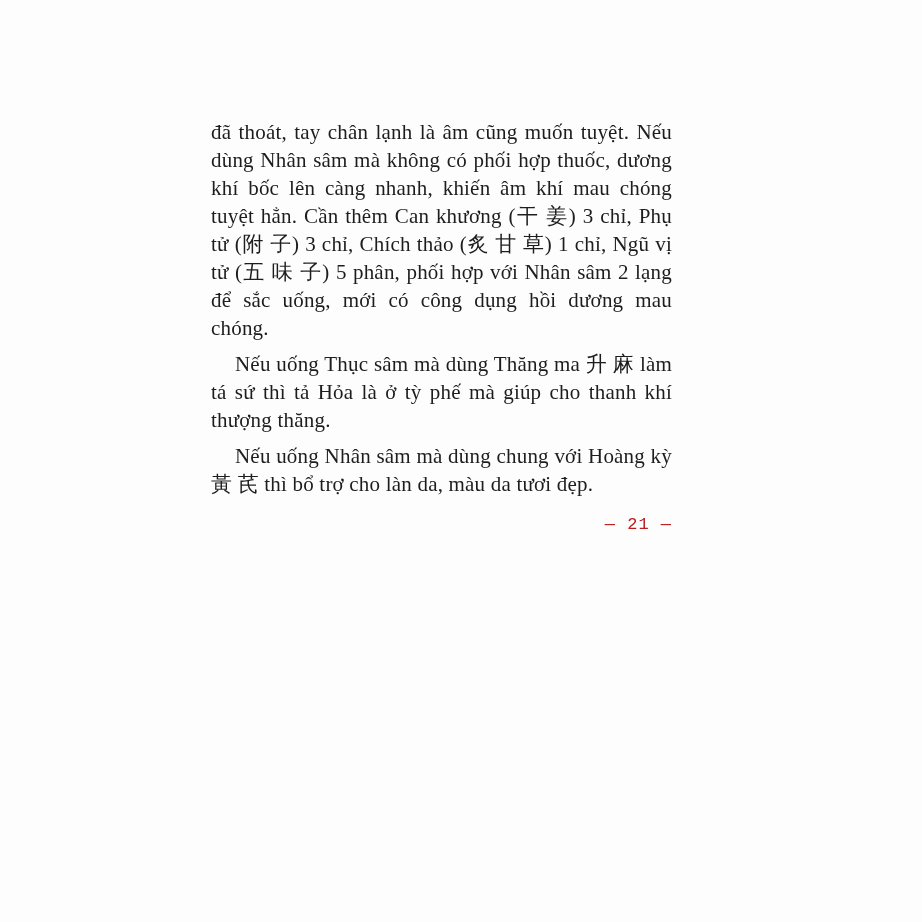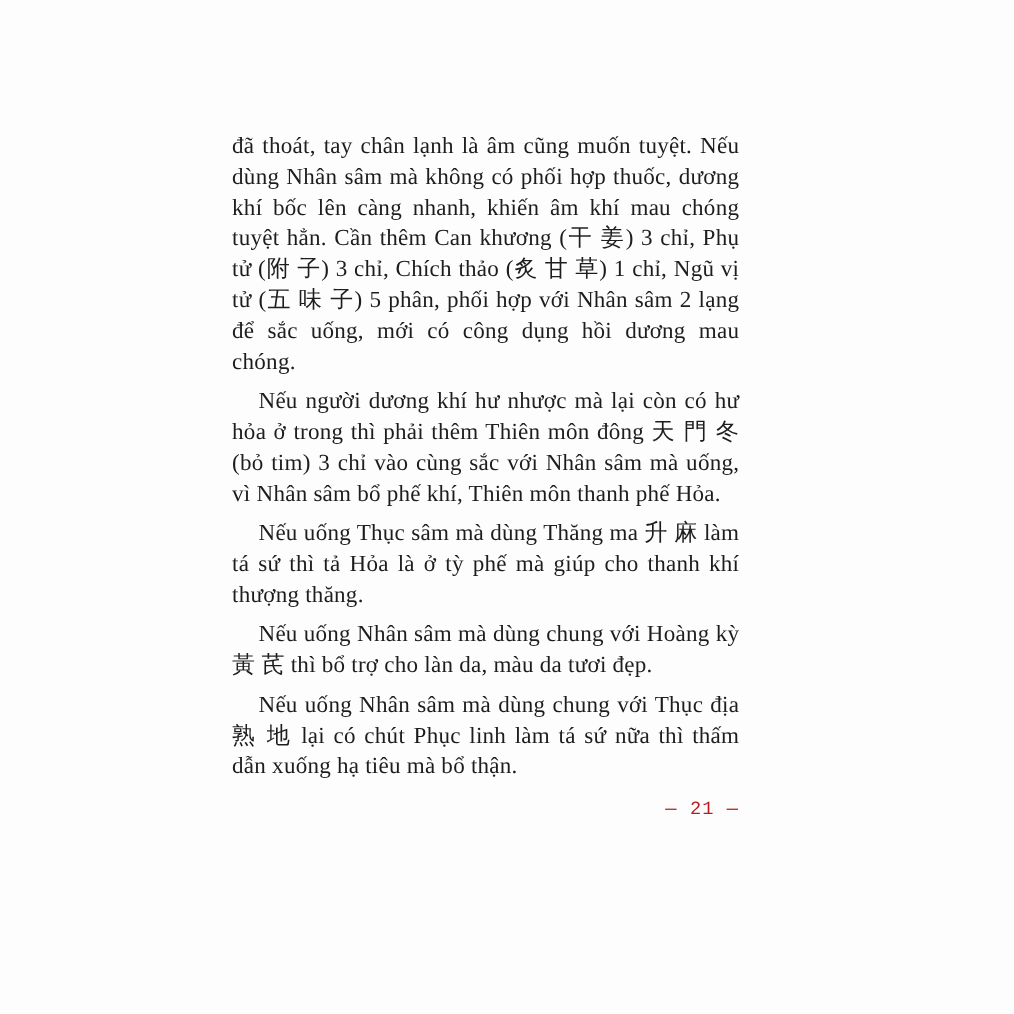--- a/index.html
+++ b/index.html
@@ -42,19 +42,17 @@
     color: #b91c1c;
     font-family: Liberation Mono, monospace;
   }
 </style>
 </head>
 <body>
 
 <div class="page">
   <div class="text-block">
     <p class="no-indent">đã thoát, tay chân lạnh là âm cũng muốn tuyệt. Nếu dùng Nhân sâm mà không có phối hợp thuốc, dương khí bốc lên càng nhanh, khiến âm khí mau chóng tuyệt hẳn. Cần thêm Can khương (干 姜) 3 chỉ, Phụ tử (附 子) 3 chỉ, Chích thảo (炙 甘 草) 1 chỉ, Ngũ vị tử (五 味 子) 5 phân, phối hợp với Nhân sâm 2 lạng để sắc uống, mới có công dụng hồi dương mau chóng.</p>
-    <p>Nếu người dương khí hư nhược mà lại còn có hư hỏa ở trong thì phải thêm Thiên môn đông 天 門 冬 (bỏ tim) 3 chỉ vào cùng sắc với Nhân sâm mà uống, vì Nhân sâm bổ phế khí, Thiên môn thanh phế Hỏa.</p>
     <p>Nếu uống Thục sâm mà dùng Thăng ma 升 麻 làm tá sứ thì tả Hỏa là ở tỳ phế mà giúp cho thanh khí thượng thăng.</p>
     <p>Nếu uống Nhân sâm mà dùng chung với Hoàng kỳ 黃 芪 thì bổ trợ cho làn da, màu da tươi đẹp.</p>
-    <p>Nếu uống Nhân sâm mà dùng chung với Thục địa 熟 地 lại có chút Phục linh làm tá sứ nữa thì thấm dẫn xuống hạ tiêu mà bổ thận.</p>
     <div class="page-number">— 21 —</div>
   </div>
 </div>
 
 </body></html>

